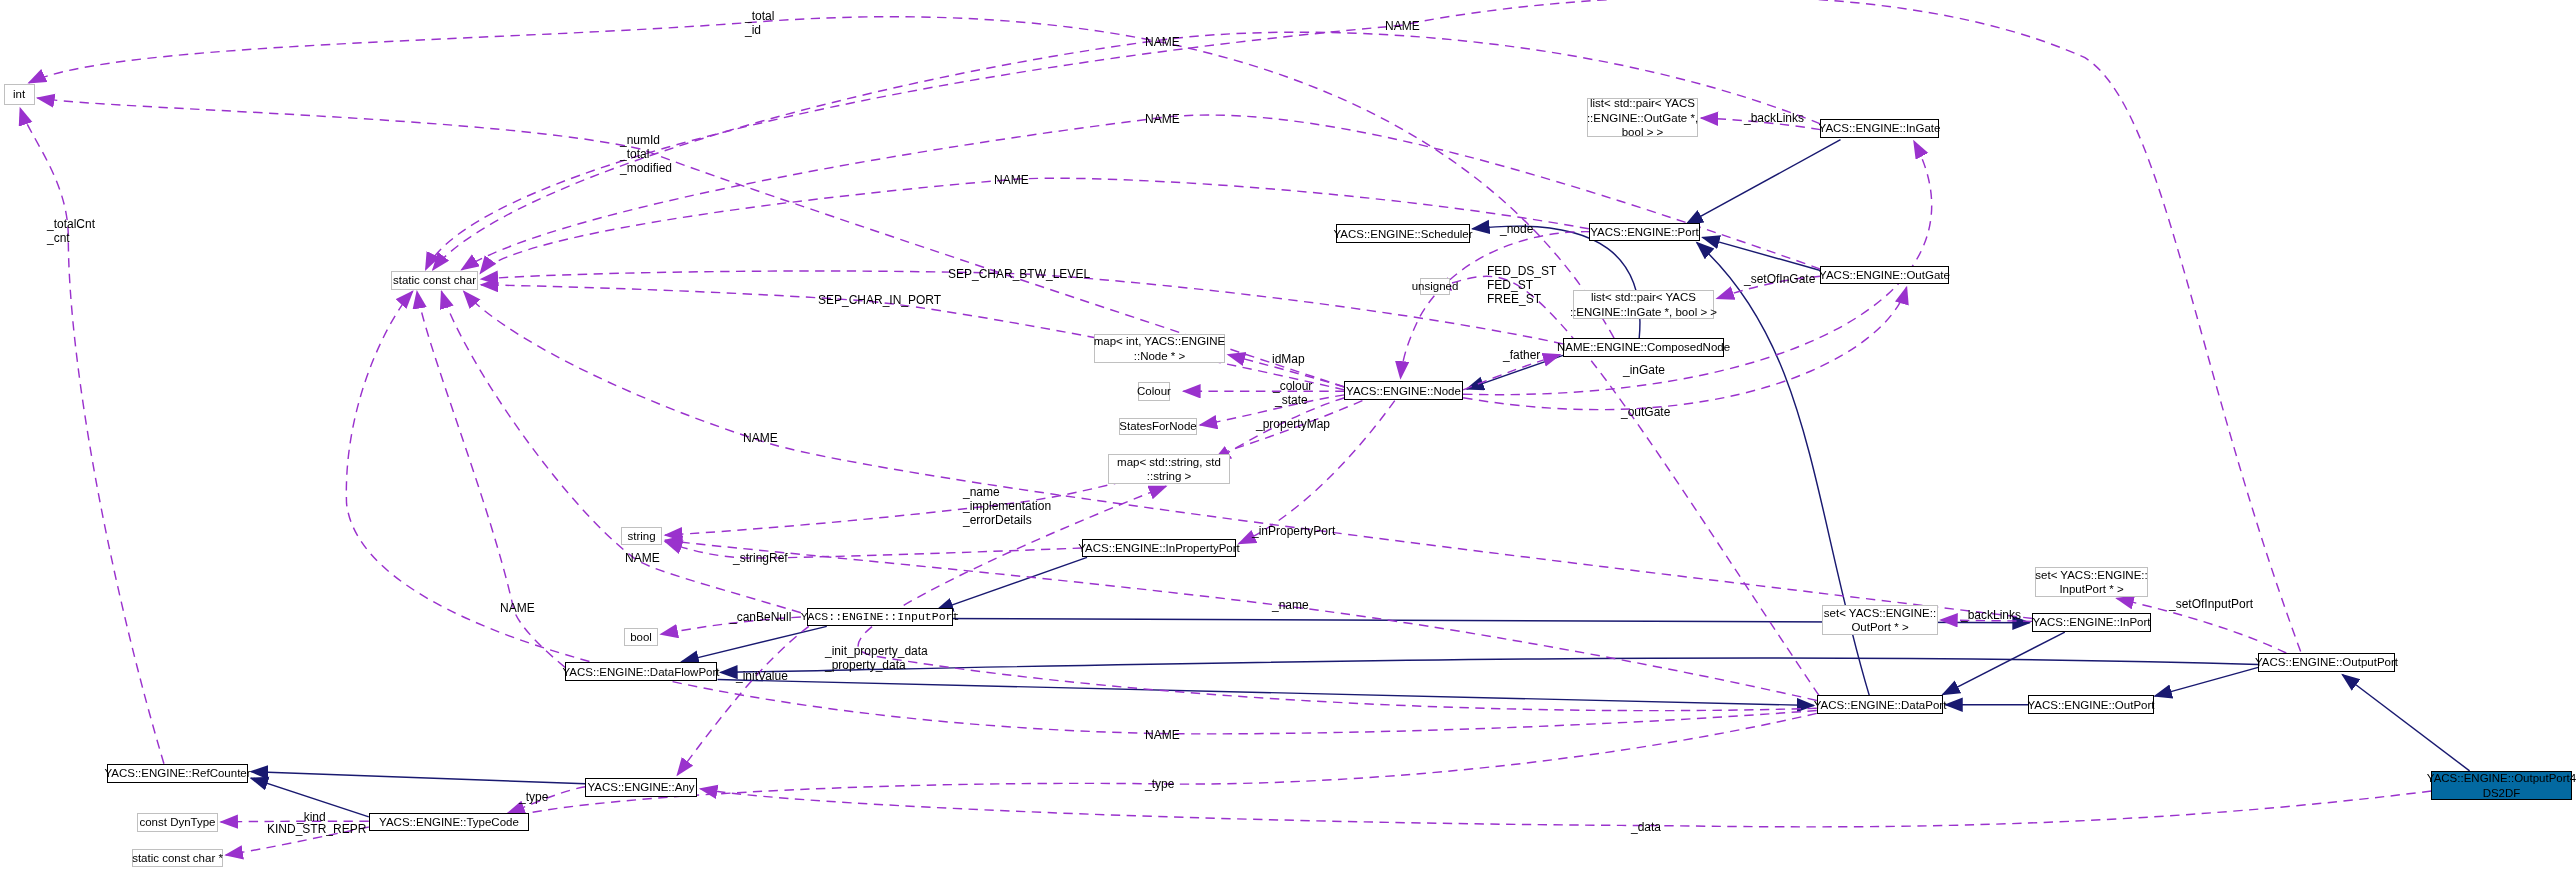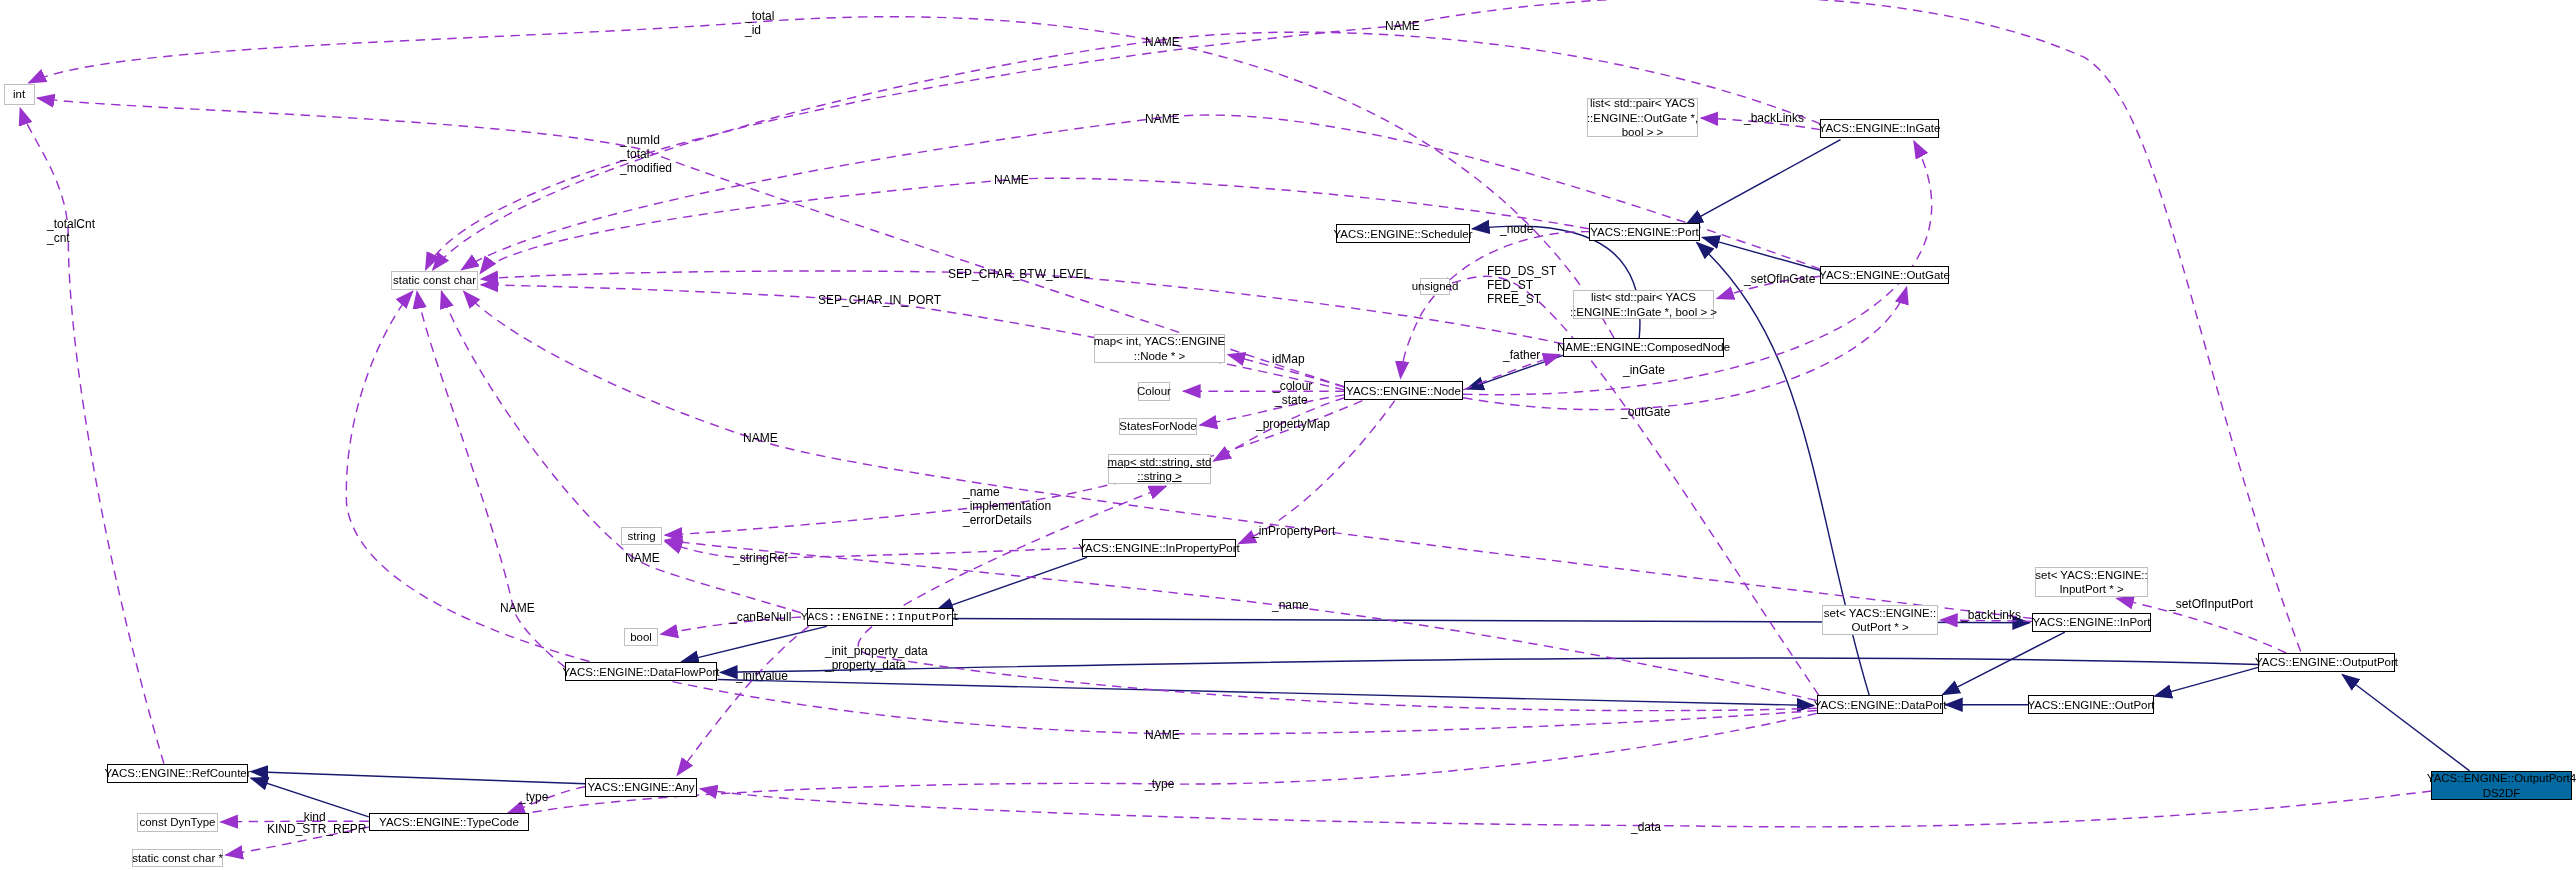--- a/index.html
+++ b/index.html
@@ -125,21 +125,21 @@
     </div>
     <div class="node class" style="left: 1344px; top: 381px; width: 119px; height: 19.4px;">
       <div>YACS::ENGINE::Node</div>
     </div>
     <div class="node external" style="left: 1138px; top: 382px; width: 32px; height: 18.7px;">
       <div>Colour</div>
     </div>
     <div class="node external" style="left: 1119px; top: 418px; width: 78px; height: 16.5px;">
       <div>StatesForNode</div>
     </div>
-    <div class="node external" style="left: 1108px; top: 454px; width: 103px; height: 30px; text-decoration: underline;">
+    <div class="node external" style="left: 1108px; top: 454px; width: 122px; height: 30px;">
       <div>map&lt; std::string, std</div>
       <div>::string &gt;</div>
     </div>
     <div class="node external" style="left: 621px; top: 527px; width: 41px; height: 18px;">
       <div>string</div>
     </div>
     <div class="node class" style="left: 1082px; top: 539px; width: 154px; height: 18px;">
       <div>YACS::ENGINE::InPropertyPort</div>
     </div>
     <div class="node class" style="left: 807px; top: 608px; width: 146px; height: 18px; font-family: Liberation Mono, monospace;">

